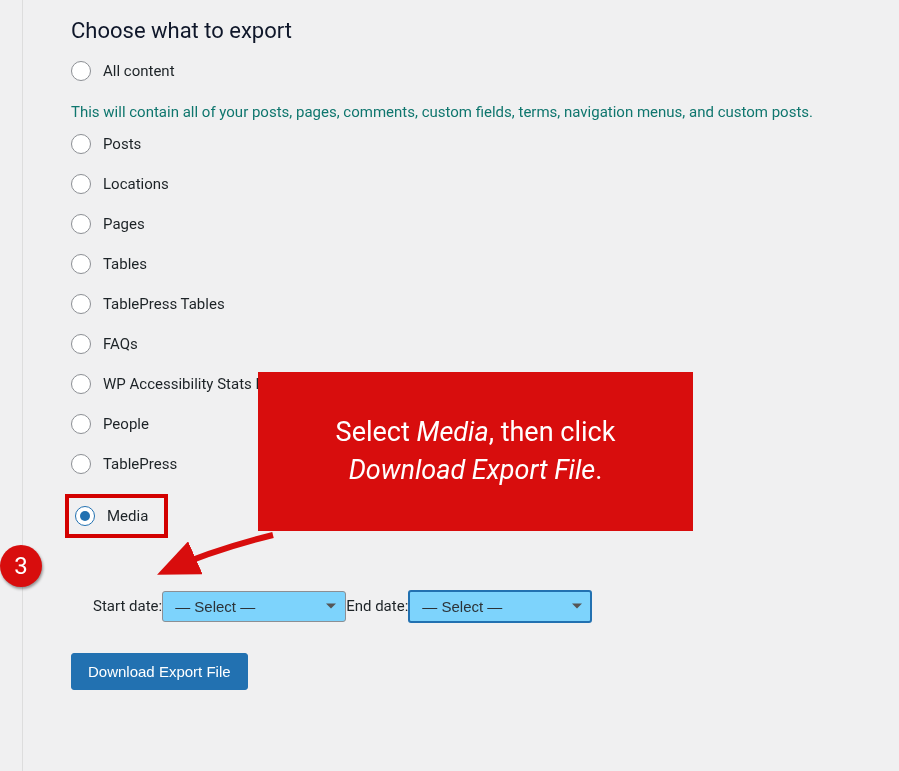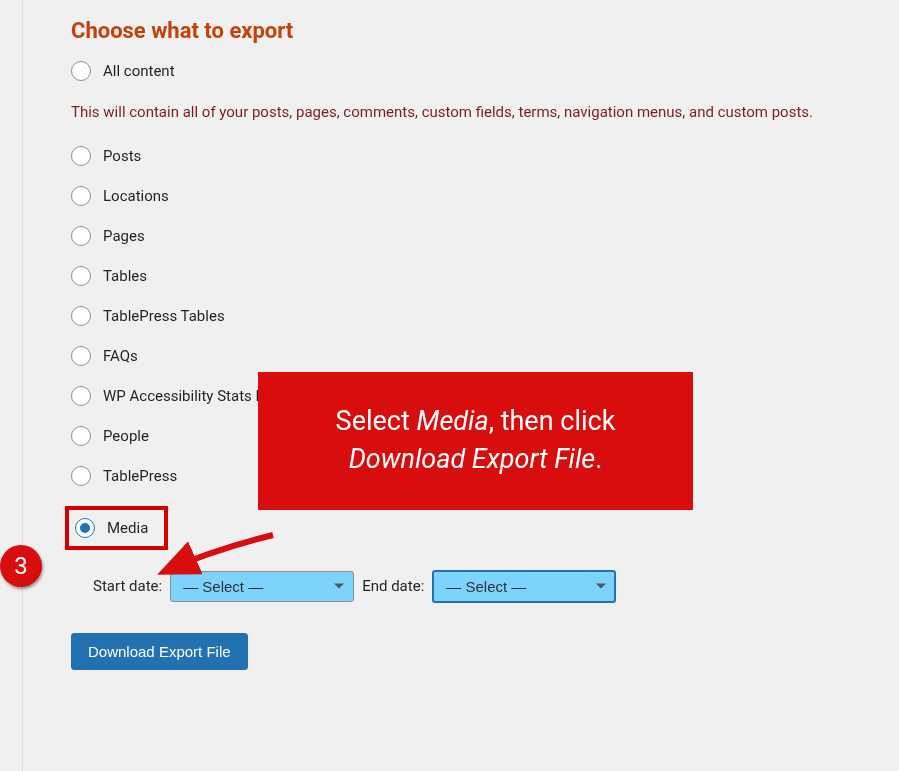--- a/index.html
+++ b/index.html
@@ -17,22 +17,22 @@
     }
     .panel {
       background: #f0f0f1;
       padding: 18px 48px 40px 48px;
       border-left: 1px solid #ddd;
       margin-left: 22px;
       height: 100%;
     }
     .heading {
       font-size: 22px;
-      font-weight: 700;
-      color: #c2410c;
+      font-weight: 400;
+      color: #0f172a;
       margin-bottom: 18px;
     }
     .radio-row {
       display: flex;
       align-items: center;
       margin-bottom: 20px;
     }
     .radio-input {
       appearance: none;
       width: 20px;
@@ -59,42 +59,42 @@
       transform: translate(-50%, -50%);
     }
     .radio-label {
       font-size: 15px;
       color: #1d2327;
       cursor: pointer;
       text-align: right;
     }
     .help-text {
       font-size: 15px;
-      color: #7f1d1d;
-      margin-bottom: 22px;
+      color: #0f766e;
+      margin-bottom: 10px;
       line-height: 1.5;
     }
     .media-box {
       border: 4px solid #d30000;
       display: inline-flex;
       align-items: center;
       padding: 8px 16px 8px 6px;
       margin-left: -6px;
       margin-bottom: 20px;
     }
     .media-row-inline {
       display: flex;
       align-items: center;
     }
     .date-row {
       display: flex;
       align-items: center;
-      gap: 8px;
       margin-left: 22px;
       margin-bottom: 30px;
+      margin-top: 32px;
     }
     .date-label {
       font-size: 15px;
       color: #1d2327;
     }
     .select {
       appearance: none;
       background: #7dd3fc;
       border: 1px solid #8c8f94;
       border-radius: 3px;
@@ -132,21 +132,21 @@
       border-radius: 3px;
       padding: 9px 16px;
       font-size: 15px;
       cursor: pointer;
     }
     .callout {
       position: absolute;
       top: 372px;
       left: 258px;
       width: 435px;
-      height: 138px;
+      height: 159px;
       background: #d80d0d;
       color: #fff;
       display: flex;
       align-items: center;
       justify-content: center;
       text-align: center;
       font-size: 27px;
       line-height: 1.4;
       padding: 20px;
     }

